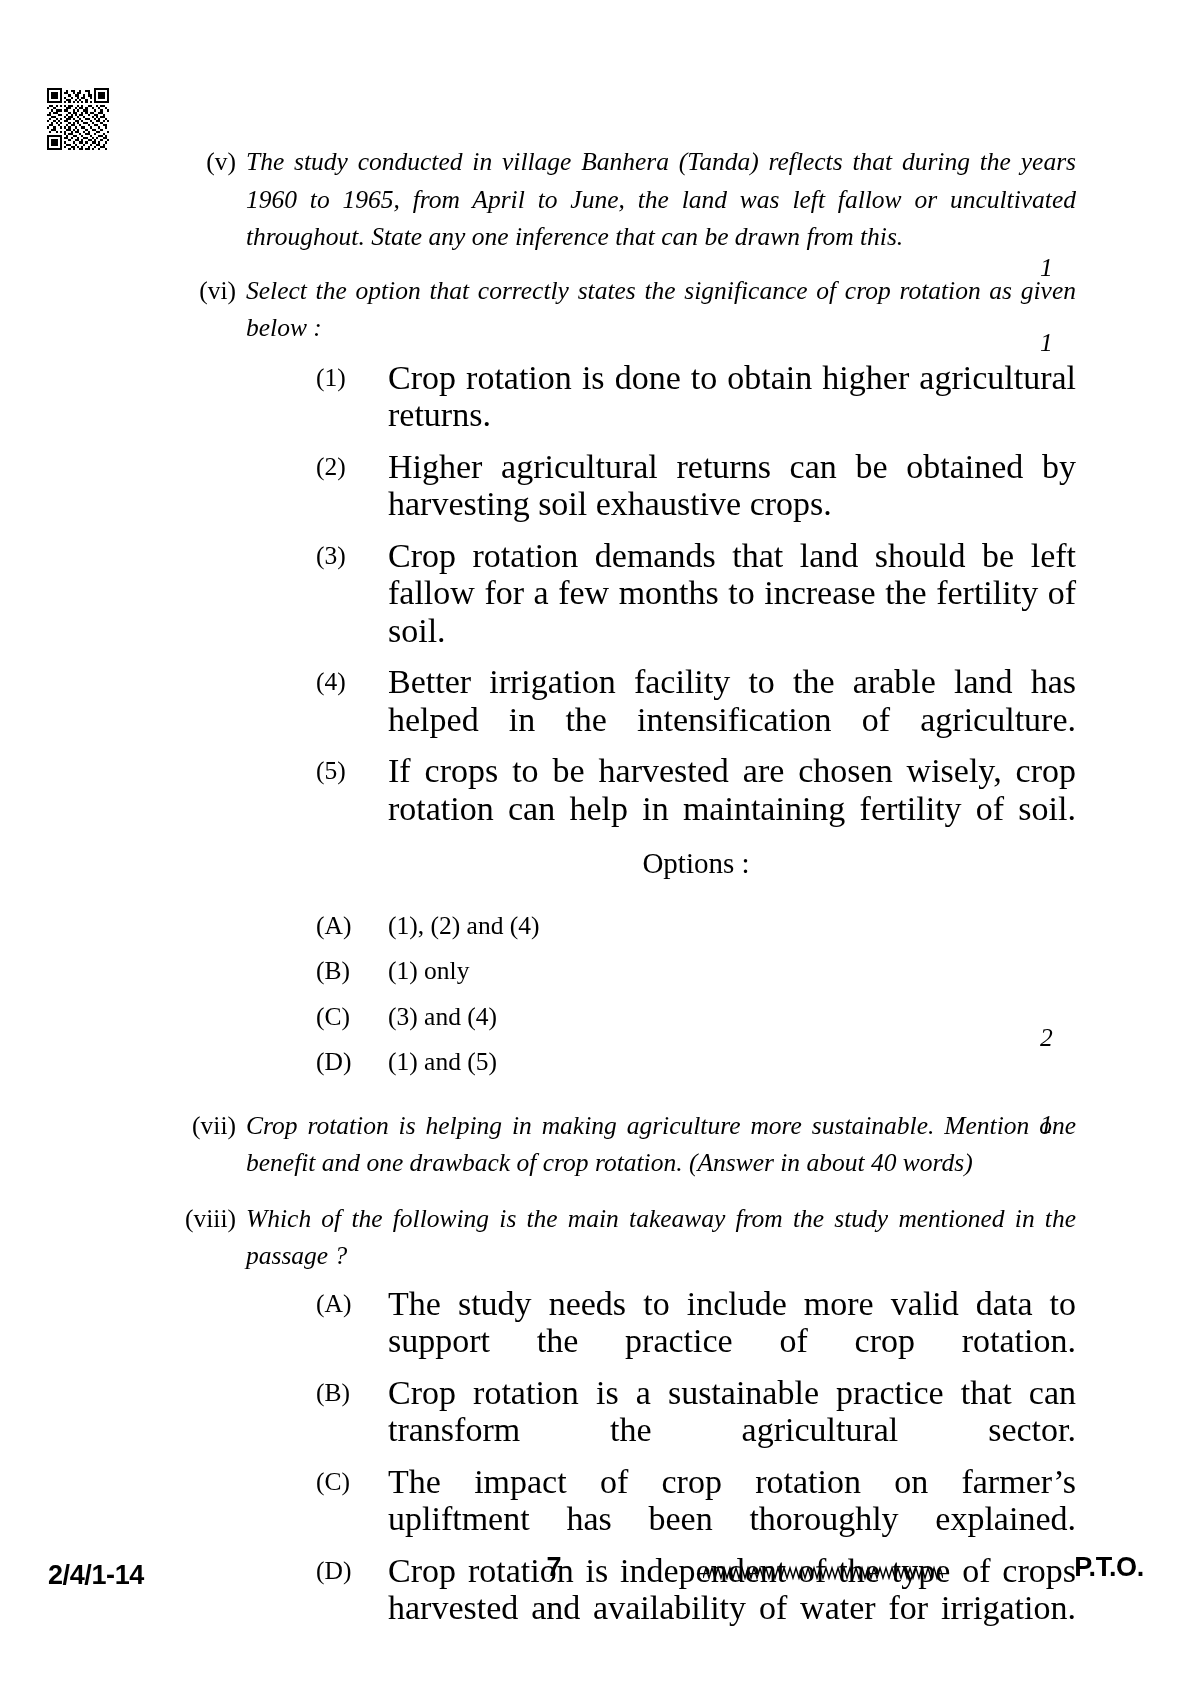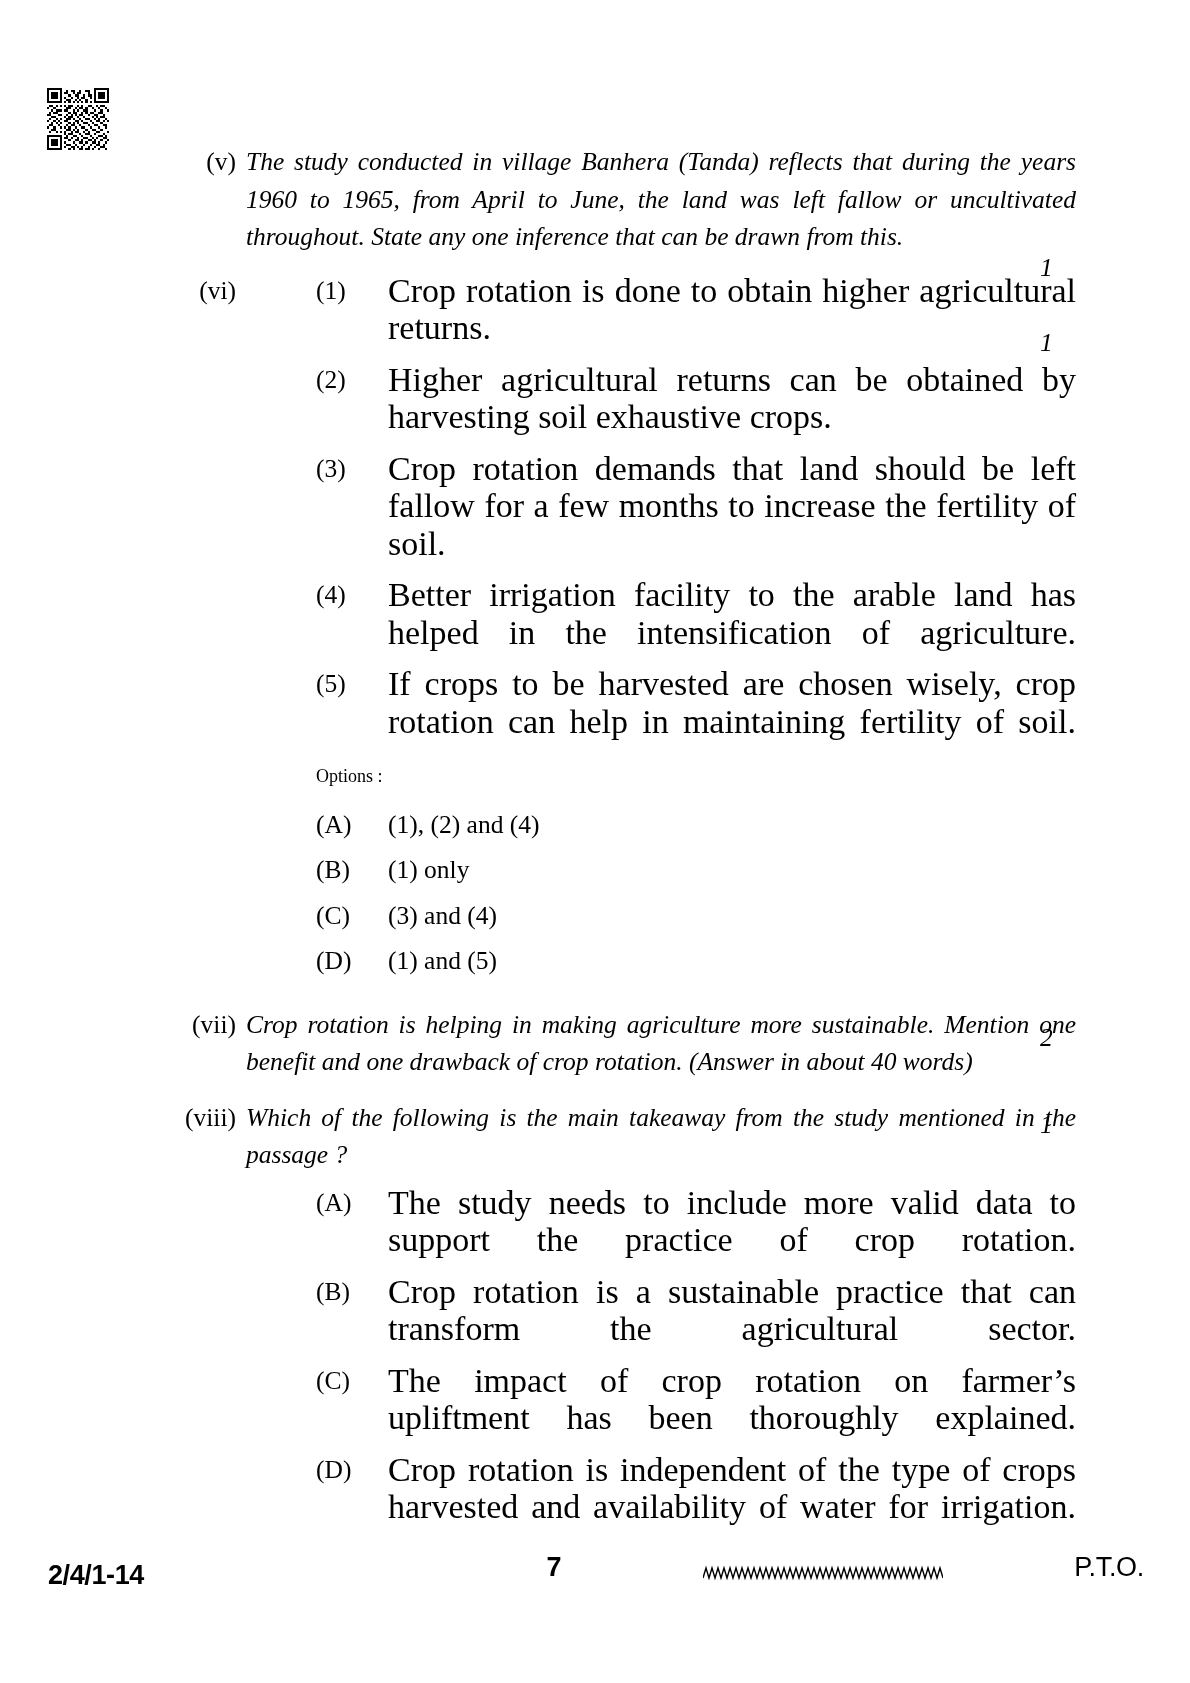--- a/index.html
+++ b/index.html
@@ -93,23 +93,24 @@
     font-size: 34px;
     line-height: 37.5px;
     text-align: justify;
     text-justify: inter-word;
   }
   .sub-text.justify-all { text-align-last: justify; }
 
   .options-label {
     margin-top: 18px;
     padding-left: 70px;
-    font-size: 18px;
-    line-height: 37.5px;
-    margin-bottom: 10px;
+    font-size: 29px;
+    line-height: 37.5px;
+    margin-bottom: 24px;
+    text-align: center;
   }
 
   
   .ans-list { padding-left: 70px; }
   .ans-item {
     position: relative;
     padding-left: 72px;
     margin-bottom: 8px;
     font-size: 25.5px;
     line-height: 37.5px;
@@ -162,21 +163,21 @@
     position: absolute;
     left: 655px;
     top: 10px;
     width: 240px;
     height: 22px;
   }
   .footer-right {
     position: absolute;
     right: 0; top: 0;
     font-size: 27px;
-    font-weight: normal;
+    font-weight: bold;
     letter-spacing: -0.3px;
   }
 </style>
 </head>
 <body>
 
 <div class="page">
 
   <div class="qr-wrap">
     <svg width="62" height="62" viewBox="0 0 29 29" shape-rendering="crispEdges">
@@ -408,20 +409,21 @@
 
   <div class="content">
 
     <div class="q-item">
       <div class="q-marker">(v)</div>
       <div class="q-text last-justify">The study conducted in village Banhera (Tanda) reflects that during the years 1960 to 1965, from April to June, the land was left fallow or uncultivated throughout. State any one inference that can be drawn from this.</div>
     </div>
 
     <div class="q-item" style="margin-bottom:10px;">
       <div class="q-marker">(vi)</div>
+      <div class="q-text last-justify">Select the option that correctly states the significance of crop rotation as given below :</div>
 
       <div class="sub-list">
         <div class="sub-item">
           <div class="sub-marker">(1)</div>
           <div class="sub-text justify-all">Crop rotation is done to obtain higher agricultural returns.</div>
         </div>
         <div class="sub-item">
           <div class="sub-marker">(2)</div>
           <div class="sub-text">Higher agricultural returns can be obtained by harvesting soil exhaustive crops.</div>
         </div>

